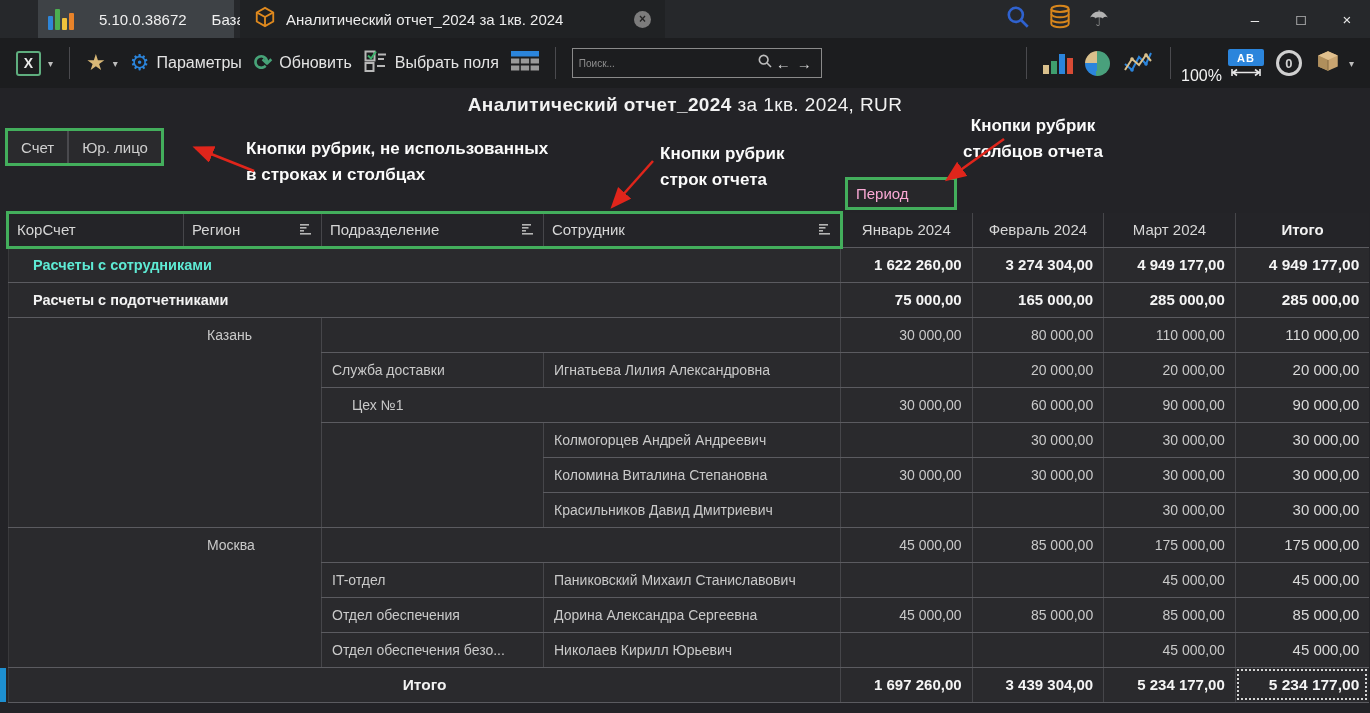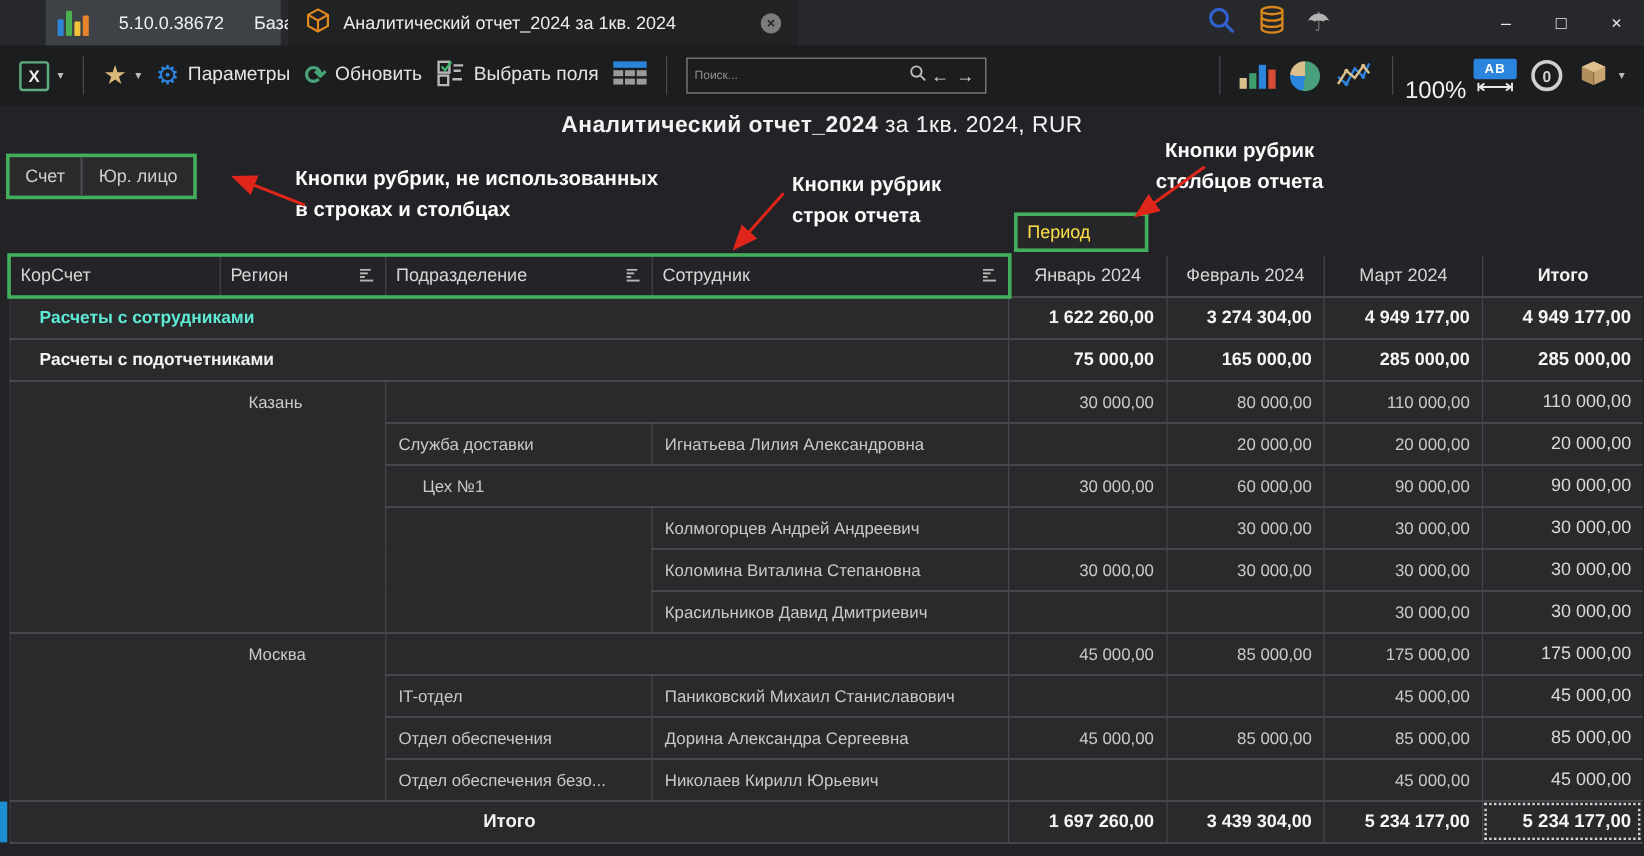--- a/index.html
+++ b/index.html
@@ -51,39 +51,39 @@
   .search-box input::placeholder { color:#8f8f8f; }
   .nav-arrow { font-size:15px; color:#d8d8d8; padding:0 3px; font-weight:bold; cursor:pointer; }
   .bar-icon { display:flex; align-items:flex-end; gap:2px; height:22px; }
   .bar-icon span { display:inline-block; width:6px; }
   .bar-icon .a { height:9px;  background:#d9c08c; }
   .bar-icon .b { height:13px; background:#3f9e6e; }
   .bar-icon .c { height:20px; background:#2b85dc; }
   .bar-icon .d { height:16px; background:#d84b35; }
   .pie-icon { width:25px; height:25px; border-radius:50%;
     background:conic-gradient(#49a07c 0 52%, #2b85dc 52% 76%, #d9c08c 76% 100%); }
-  .zoom-text { font-size:20px; color:#f2f2f2;margin-top:26px; }
+  .zoom-text { font-size:16px; color:#f2f2f2;margin-top:26px; }
   .ab-icon { display:flex; flex-direction:column; align-items:center; gap:2px; }
   .ab-chip { width:36px; height:17px; background:#2b85dc; border-radius:2px; color:#fff; font-weight:bold;
     font-size:11px; display:flex; align-items:center; justify-content:center; letter-spacing:1px; }
   .zero-icon { width:26px; height:26px; border-radius:50%; border:3px solid #d0d0d0; color:#d0d0d0;
     font-weight:bold; font-size:13px; display:flex; align-items:center; justify-content:center; }
 
   
   .report-title { position:absolute; left:0; top:94px; width:1370px; text-align:center; font-size:19px;
     color:#f2f2f2; letter-spacing:0.4px; }
   .report-title .bold { font-weight:bold; }
 
   
   .rubric-unused { position:absolute; left:5px; top:128px; height:38px; display:flex; align-items:stretch;
     border:3px solid #43ae5c; background:#2a2a2d; }
   .rubric-btn { display:flex; align-items:center; padding:0 13px; font-size:15px; color:#cfcfcf; cursor:pointer; }
   .rubric-div { width:2px; background:#4a4a4e; }
   .rubric-period { position:absolute; left:845px; top:177px; width:112px; height:33px; border:3px solid #43ae5c;
-    background:#27272a; display:flex; align-items:center; padding-left:8px; font-size:15px; color:#fde047; cursor:pointer; }
+    background:#27272a; display:flex; align-items:center; padding-left:8px; font-size:15px; color:#f9a8d4; cursor:pointer; }
 
   
   .ann { position:absolute; font-weight:bold; font-size:17px; color:#fbfbfb; line-height:26px; white-space:nowrap; }
   .ann-unused { left:246px; top:136px; }
   .ann-rows   { left:660px; top:141px; }
   .ann-cols   { left:963px; top:113px; width:140px; text-align:center; }
   .arrows { position:absolute; left:0; top:0; pointer-events:none; }
 
   
   .pivot { position:absolute; left:8px; top:213px; border-collapse:collapse; table-layout:fixed;

